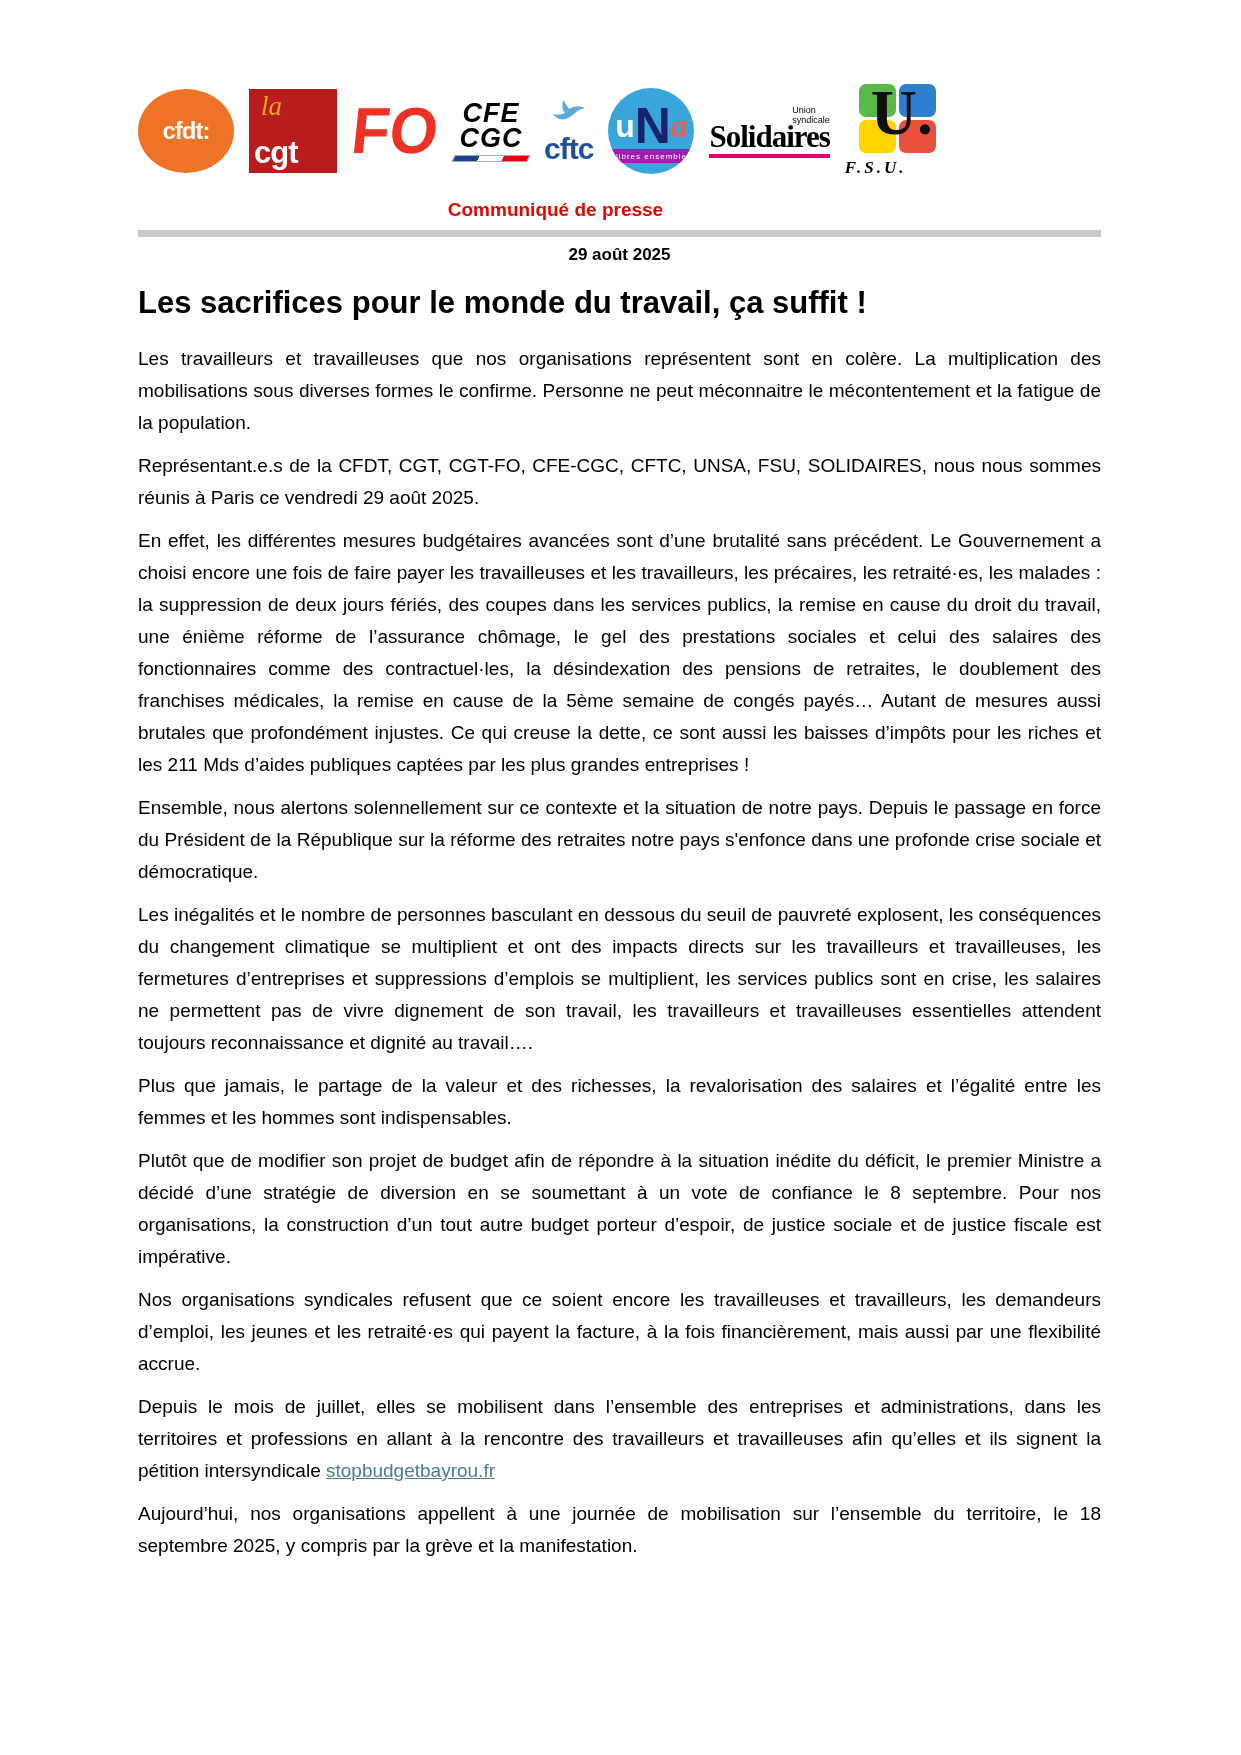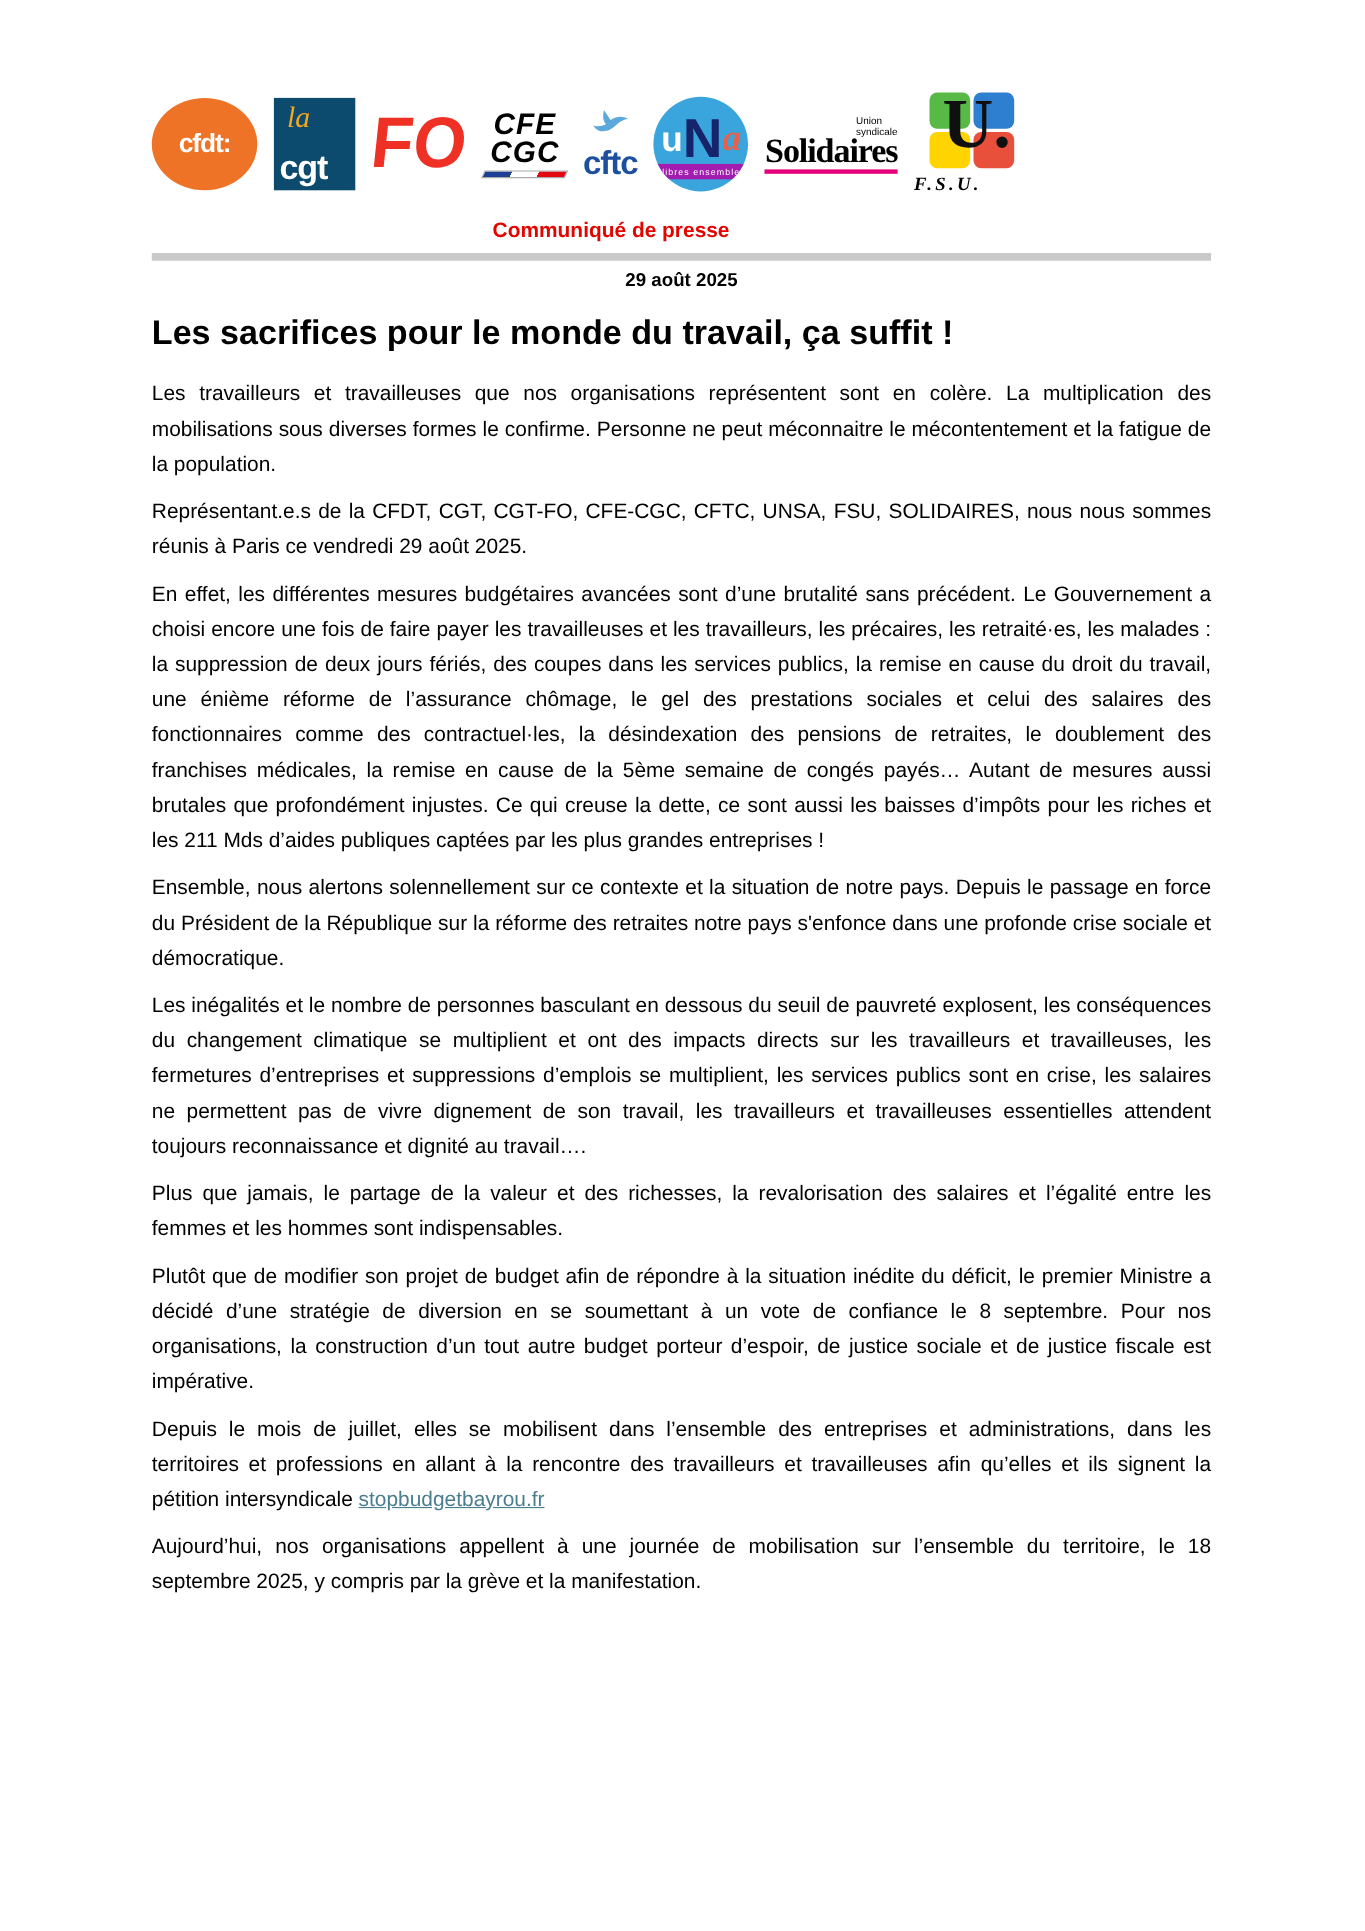--- a/index.html
+++ b/index.html
@@ -17,21 +17,21 @@
 
   
   .logos { display: flex; align-items: center; gap: 15px; height: 92px; }
   .logo { flex: 0 0 auto; display: flex; align-items: center; justify-content: center; }
 
   .logo-cfdt {
     width: 96px; height: 84px; border-radius: 50%;
     background: #ee7326; color: #fff;
     font-weight: bold; font-size: 24px; letter-spacing: -1px;
   }
-  .logo-cgt { width: 74px; height: 84px; background: #0c4a6e; position: relative; }
+  .logo-cgt { width: 88px; height: 84px; background: #b91c1c; position: relative; }
   .cgt-la {
     position: absolute; top: 2px; left: 12px;
     font-family: "Liberation Serif", serif; font-style: italic;
     color: #f5a81c; font-size: 27px;
   }
   .cgt-text {
     position: absolute; bottom: 2px; left: 5px;
     color: #fff; font-weight: bold; font-size: 31px; letter-spacing: -1px;
   }
   .logo-fo {
@@ -181,18 +181,19 @@
     <h1 class="title">Les sacrifices pour le monde du travail, ça suffit !</h1>
 
     <div class="body">
       <p class="para">Les travailleurs et travailleuses que nos organisations représentent sont en colère. La multiplication des mobilisations sous diverses formes le confirme. Personne ne peut méconnaitre le mécontentement et la fatigue de la population.</p>
       <p class="para">Représentant.e.s de la CFDT, CGT, CGT-FO, CFE-CGC, CFTC, UNSA, FSU, SOLIDAIRES, nous nous sommes réunis à Paris ce vendredi 29 août 2025.</p>
       <p class="para">En effet, les différentes mesures budgétaires avancées sont d’une brutalité sans précédent. Le Gouvernement a choisi encore une fois de faire payer les travailleuses et les travailleurs, les précaires, les retraité·es, les malades : la suppression de deux jours fériés, des coupes dans les services publics, la remise en cause du droit du travail, une énième réforme de l’assurance chômage, le gel des prestations sociales et celui des salaires des fonctionnaires comme des contractuel·les, la désindexation des pensions de retraites, le doublement des franchises médicales, la remise en cause de la 5ème semaine de congés payés… Autant de mesures aussi brutales que profondément injustes. Ce qui creuse la dette, ce sont aussi les baisses d’impôts pour les riches et les 211 Mds d’aides publiques captées par les plus grandes entreprises !</p>
       <p class="para">Ensemble, nous alertons solennellement sur ce contexte et la situation de notre pays. Depuis le passage en force du Président de la République sur la réforme des retraites notre pays s'enfonce dans une profonde crise sociale et démocratique.</p>
       <p class="para">Les inégalités et le nombre de personnes basculant en dessous du seuil de pauvreté explosent, les conséquences du changement climatique se multiplient et ont des impacts directs sur les travailleurs et travailleuses, les fermetures d’entreprises et suppressions d’emplois se multiplient, les services publics sont en crise, les salaires ne permettent pas de vivre dignement de son travail, les travailleurs et travailleuses essentielles attendent toujours reconnaissance et dignité au travail….</p>
       <p class="para">Plus que jamais, le partage de la valeur et des richesses, la revalorisation des salaires et l’égalité entre les femmes et les hommes sont indispensables.</p>
       <p class="para">Plutôt que de modifier son projet de budget afin de répondre à la situation inédite du déficit, le premier Ministre a décidé d’une stratégie de diversion en se soumettant à un vote de confiance le 8 septembre. Pour nos organisations, la construction d’un tout autre budget porteur d’espoir, de justice sociale et de justice fiscale est impérative.</p>
+      <p class="para">Nos organisations syndicales refusent que ce soient encore les travailleuses et travailleurs, les demandeurs d’emploi, les jeunes et les retraité·es qui payent la facture, à la fois financièrement, mais aussi par une flexibilité accrue.</p>
       <p class="para"><span>Depuis le mois de juillet, elles se mobilisent dans l’ensemble des entreprises et administrations, dans les territoires et professions en allant à la rencontre des travailleurs et travailleuses afin qu’elles et ils signent la pétition intersyndicale </span><a class="link">stopbudgetbayrou.fr</a></p>
       <p class="para">Aujourd’hui, nos organisations appellent à une journée de mobilisation sur l’ensemble du territoire, le 18 septembre 2025, y compris par la grève et la manifestation.</p>
     </div>
 
   </div>
 </div>
 
 </body></html>

